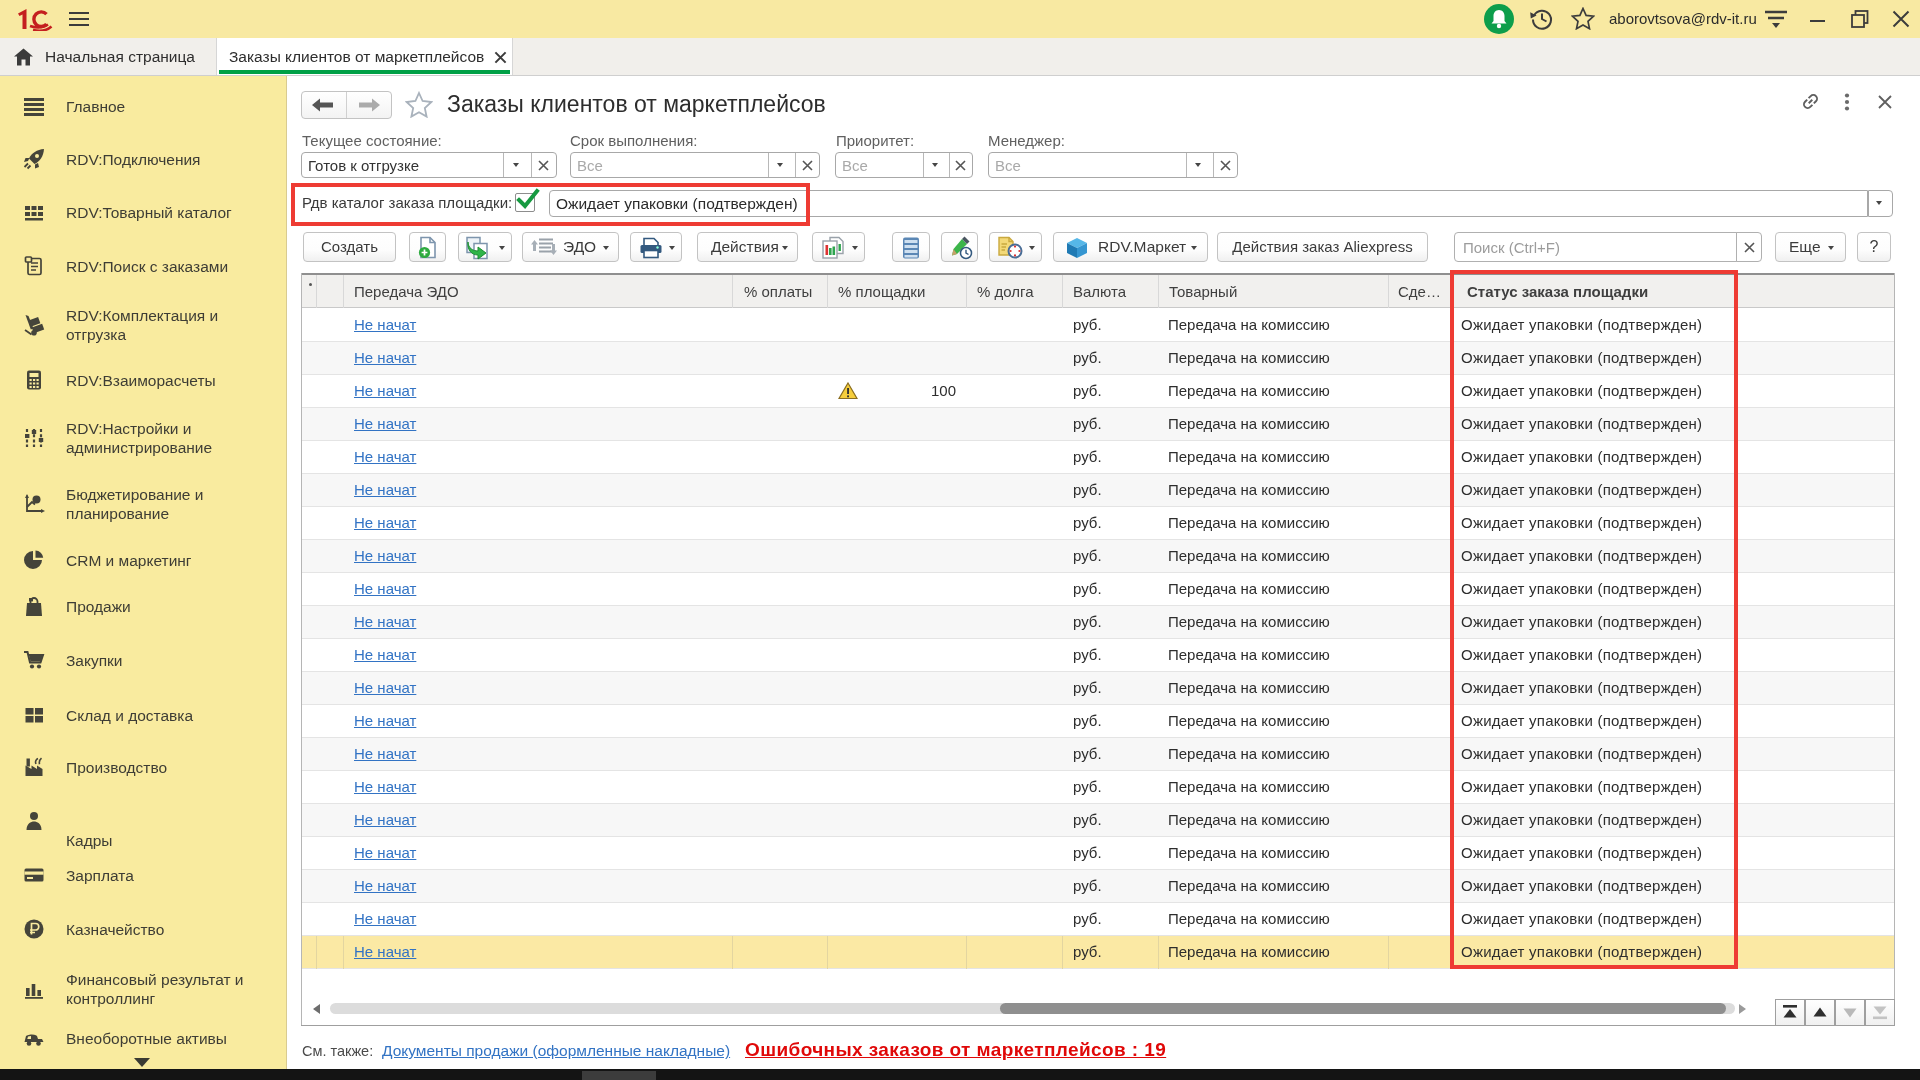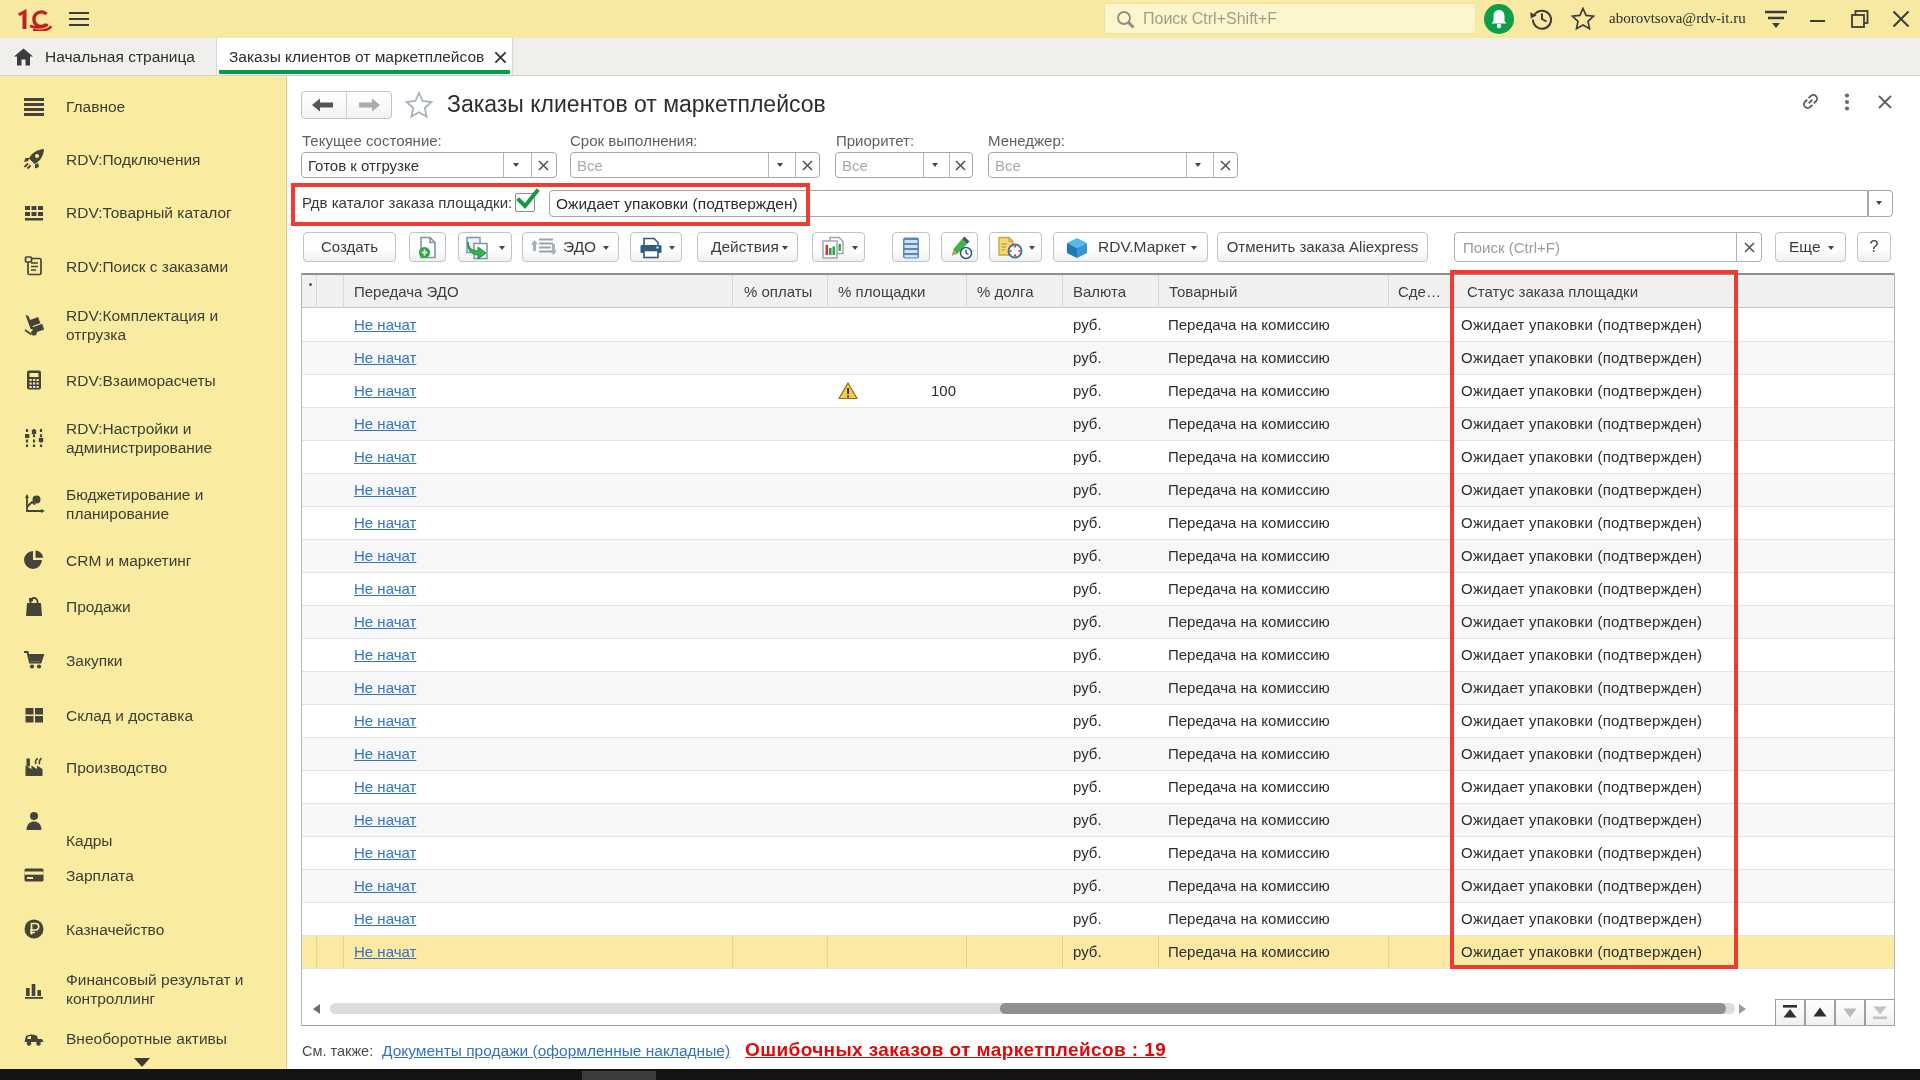--- a/index.html
+++ b/index.html
@@ -31,45 +31,38 @@
       <path d="M16,22 C23,23.5 30,22.5 34.5,18.5" stroke-width="2.6"></path>
     </g>
   </svg>
 
   <svg class="abs" style="left:69px;top:11px" width="20" height="16" viewBox="0 0 20 16">
     <g stroke="#3b3b3b" stroke-width="2.2">
         <path d="M0,2 H20 M0,8 H20 M0,14 H20"></path>
       </g>
   </svg>
 
-  <div class="abs" style="left:1104px;top:3px;width:372px;height:31px;background:#fdf6cd;border:1px solid #eee0a8;border-radius:2px;">
-    <svg class="abs" style="left:11px;top:6px" width="19" height="19" viewBox="0 0 19 19">
-      <circle cx="8" cy="8" r="6" fill="none" stroke="#8d8d85" stroke-width="1.8"></circle>
-      <path d="M12.5,12.5 L17.5,17.5" stroke="#8d8d85" stroke-width="3"></path>
-    </svg>
-    <div class="abs" style="left:38px;top:6px;font-size:16px;color:#9d9c90;">Поиск Ctrl+Shift+F</div>
-  </div>
 
   <div class="abs" style="left:1484px;top:4px;width:30px;height:30px;border-radius:50%;background:#0d9e4b;">
     <svg class="abs" style="left:6px;top:5px" width="18" height="20" viewBox="0 0 18 20">
       <path d="M9,1 C5.5,1 3.5,3.8 3.5,7 L3.5,12 L1.5,14.5 L16.5,14.5 L14.5,12 L14.5,7 C14.5,3.8 12.5,1 9,1 Z" fill="#fff"></path>
       <circle cx="9" cy="17" r="2.2" fill="#fff"></circle>
     </svg>
   </div>
 
   <svg class="abs" style="left:1528px;top:6px" width="26" height="26" viewBox="0 0 26 26">
     <path d="M6.2,9.2 A9 9 0 1 1 5,13.5" fill="none" stroke="#3c3c3c" stroke-width="2"></path>
     <path d="M14,7.5 L14,13 L18.5,15.5" fill="none" stroke="#3c3c3c" stroke-width="2"></path>
     <path d="M2.2,6.2 L2.8,12.6 L8.6,9.4 Z" fill="#3c3c3c"></path>
   </svg>
 
   <svg class="abs" style="left:1571px;top:7px" width="24" height="23" viewBox="0 0 24 23">
     <path d="M12,1.5 L15.1,8.4 L22.6,9.2 L17,14.3 L18.5,21.7 L12,18 L5.5,21.7 L7,14.3 L1.4,9.2 L8.9,8.4 Z" fill="none" stroke="#3c3c3c" stroke-width="1.7"></path>
   </svg>
-  <div class="abs" style="left:1609px;top:10px;font-size:15px;color:#2c2c2c;font-family:Liberation Serif, serif;">aborovtsova@rdv-it.ru</div>
+  <div class="abs" style="left:1609px;top:10px;font-size:15px;color:#2c2c2c;">aborovtsova@rdv-it.ru</div>
 
   <svg class="abs" style="left:1764px;top:10px" width="24" height="19" viewBox="0 0 24 19">
     <path d="M1,2 H23 M4,8 H20" stroke="#3c3c3c" stroke-width="2.4" fill="none"></path>
     <path d="M8,13 L16,13 L12,18 Z" fill="#3c3c3c"></path>
   </svg>
   <div class="abs" style="left:1810px;top:20px;width:15px;height:2.4px;background:#3c3c3c;"></div>
   <svg class="abs" style="left:1851px;top:10px" width="18" height="18" viewBox="0 0 18 18">
     <rect x="4.5" y="1" width="12" height="12" fill="none" stroke="#3c3c3c" stroke-width="1.8"></rect>
     <rect x="1" y="5" width="12" height="12" fill="#f8e9a2" stroke="#3c3c3c" stroke-width="1.8"></rect>
   </svg>
@@ -473,21 +466,21 @@
 <div class="btn" style="left:1053px;top:232px;width:155px;height:30px;">
     <svg class="abs" style="left:11px;top:4px" width="24" height="22" viewBox="0 0 24 22">
 <path d="M12,1 L22,6 L12,11 L2,6 Z" fill="#56b7e8"></path>
 <path d="M2,6 L12,11 L12,21 L2,16 Z" fill="#1f7ab4"></path>
 <path d="M22,6 L12,11 L12,21 L22,16 Z" fill="#3596d1"></path>
     </svg>
     <div class="abs" style="left:44px;top:5px;font-size:15.5px;">RDV.Маркет</div>
     <div class="caret abs" style="left:137px;top:13px;"></div>
   </div>
 <div class="btn" style="left:1217px;top:232px;width:211px;height:30px;">
-    <div class="abs" style="left:0;top:5px;width:100%;text-align:center;">Отменить заказа Aliexpress</div>
+    <div class="abs" style="left:0;top:5px;width:100%;text-align:center;">Действия заказ Aliexpress</div>
   </div>
 <div class="field" style="left:1454px;top:232px;width:301px;height:30px;border-radius:4px 0 0 4px;border-color:#b0b0b0;">
     <div class="abs" style="left:8px;top:6px;font-size:15px;color:#9c9c9c;">Поиск (Ctrl+F)</div>
   </div>
 <div class="field" style="left:1736px;top:232px;width:26px;height:30px;border-radius:0 4px 4px 0;border-color:#b0b0b0;">
     <svg class="abs" style="left:7px;top:9px" width="11" height="11" viewBox="0 0 11 11">
       <path d="M1,1 L10,10 M10,1 L1,10" stroke="#555" stroke-width="1.6"></path>
     </svg>
   </div>
 <div class="btn" style="left:1775px;top:232px;width:71px;height:30px;">
@@ -512,21 +505,21 @@
 <div class="abs" style="left:1388px;top:275px;width:1px;height:33px;background:#d8d8d8;"></div>
 <div class="abs" style="left:1452px;top:275px;width:1px;height:33px;background:#d8d8d8;"></div>
 <div class="abs" style="left:1735px;top:275px;width:1px;height:33px;background:#d8d8d8;"></div>
 <div class="abs" style="left:354px;top:283px;font-size:15px;color:#3f3f3f;">Передача ЭДО</div>
 <div class="abs" style="left:744px;top:283px;font-size:15px;color:#3f3f3f;">% оплаты</div>
 <div class="abs" style="left:838px;top:283px;font-size:15px;color:#3f3f3f;">% площадки</div>
 <div class="abs" style="left:977px;top:283px;font-size:15px;color:#3f3f3f;">% долга</div>
 <div class="abs" style="left:1073px;top:283px;font-size:15px;color:#3f3f3f;">Валюта</div>
 <div class="abs" style="left:1169px;top:283px;font-size:15px;color:#3f3f3f;">Товарный</div>
 <div class="abs" style="left:1398px;top:283px;font-size:15px;color:#3f3f3f;">Сде…</div>
-<div class="abs" style="left:1467px;top:283px;font-size:15px;color:#3f3f3f;">Статус заказа площадки</div>
+<div class="abs" style="left:1467px;top:283px;font-size:15px;color:#3f3f3f;font-weight:bold;">Статус заказа площадки</div>
 <div class="abs" style="left:309px;top:283px;width:3px;height:3px;background:#555;border-radius:50%;"></div>
 <div class="abs" style="left:302px;top:308.5px;width:1592px;height:33px;background:#ffffff;border-bottom:1px solid #e4e4e4;"></div>
 <div class="abs" style="left:354px;top:315.5px;font-size:15px;color:#3273c4;text-decoration:underline;">Не начат</div>
 <div class="abs" style="left:1073px;top:315.5px;font-size:15px;color:#2d2d2d;">руб.</div>
 <div class="abs" style="left:1168px;top:315.5px;font-size:15px;color:#2d2d2d;">Передача на комиссию</div>
 <div class="abs" style="left:1461px;letter-spacing:0.25px;top:315.5px;font-size:15px;color:#2d2d2d;">Ожидает упаковки (подтвержден)</div>
 <div class="abs" style="left:302px;top:341.5px;width:1592px;height:33px;background:#f7f7f7;border-bottom:1px solid #e4e4e4;"></div>
 <div class="abs" style="left:354px;top:348.5px;font-size:15px;color:#3273c4;text-decoration:underline;">Не начат</div>
 <div class="abs" style="left:1073px;top:348.5px;font-size:15px;color:#2d2d2d;">руб.</div>
 <div class="abs" style="left:1168px;top:348.5px;font-size:15px;color:#2d2d2d;">Передача на комиссию</div>

